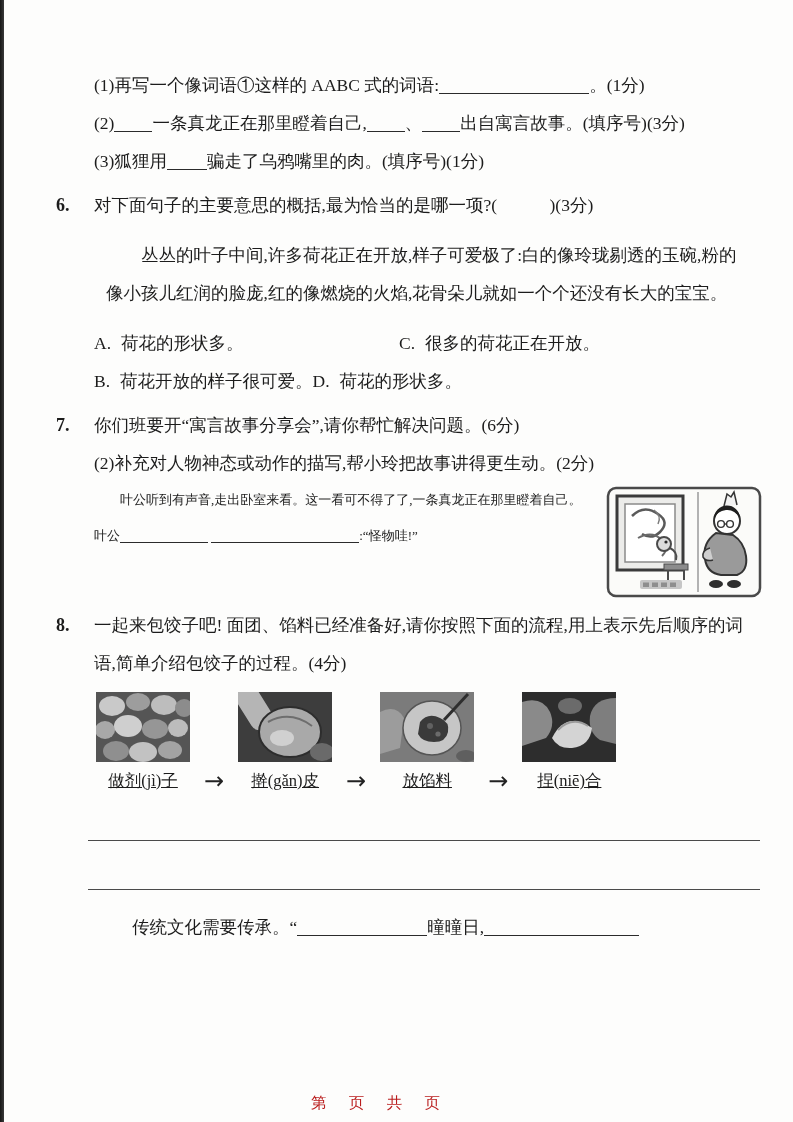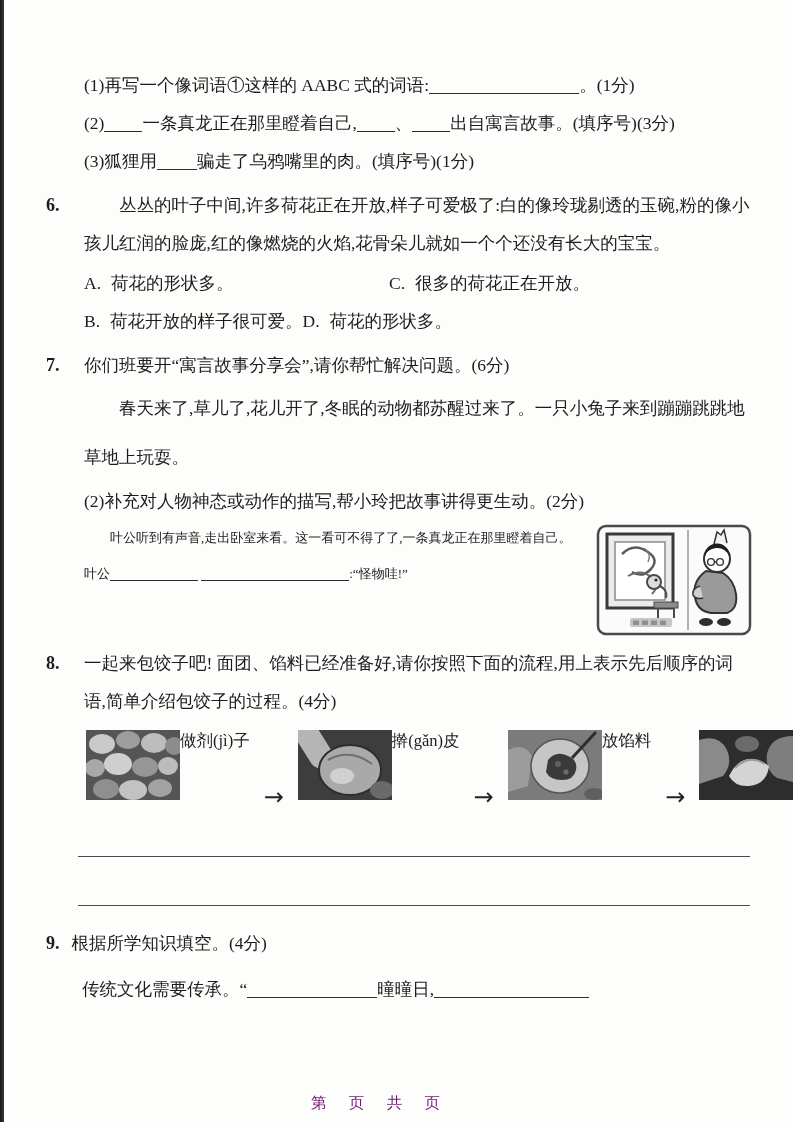--- a/index.html
+++ b/index.html
@@ -9,74 +9,74 @@
     font-family:"Liberation Serif","DejaVu Serif",serif;
     color:#1c1c1c;
     position:relative;
     overflow:hidden;
   }
   .scan-edge{
     position:absolute;left:0;top:0;width:4px;height:1122px;
     background:linear-gradient(to right,#161616,#3a3a3a);
   }
   .content{
-    position:absolute;left:46px;top:66px;width:706px;
+    position:absolute;left:56px;top:66px;width:706px;
   }
   .line{margin:0;font-size:17.5px;line-height:38px;}
   .sub{margin-left:38px;}
   .blank{
     display:inline-block;
     border-bottom:1.6px solid #2b2b2b;
     height:17px;
     vertical-align:baseline;
     transform:translateY(3px);
   }
   .b150{width:150px;} .b38{width:38px;} .b40{width:40px;}
   .b88{width:88px;} .b148{width:148px;}
   .b130{width:130px;} .b155{width:155px;}
 
   .qitem{display:flex;margin-top:6px;}
   .qnum{width:38px;font-weight:bold;font-size:18px;line-height:38px;flex:none;}
   .qbody{flex:1;font-size:17.5px;line-height:38px;}
-  .passage{margin:0;text-indent:2em;}
+  .passage{margin:12px;text-indent:2em;}
   .options{display:flex;flex-wrap:wrap;margin-top:2px;}
   .option{font-size:17.5px;line-height:38px;}
   .opt-a,.opt-c{width:305px;}
   .opt-label{margin-right:10px;}
 
   .story1{margin:0;text-indent:2em;font-size:17.5px;line-height:49px;}
   .sub2wrap{position:relative;}
   .illustration{
     float:right;width:156px;height:112px;margin:4px 0 2px 12px;
   }
   .story2{margin:0;text-indent:2em;font-size:13px;line-height:36px;}
 
   .flow{
     display:flex;align-items:flex-end;
     margin:10px 0 0 40px;
   }
-  .step{display:flex;flex-direction:row;}
+  .step{display:flex;flex-direction:column;align-items:center;text-decoration:underline;}
   .step svg{display:block;margin-bottom:8px;}
   .step-label{font-size:16.5px;line-height:22px;white-space:nowrap;}
   .flow-arrow{
     font-size:24px;line-height:22px;margin:0 14px 0 14px;
     font-family:"DejaVu Sans",sans-serif;color:#222;
     align-self:flex-end;
   }
   .rules{margin-left:32px;width:672px;}
   .rule{border-bottom:1.7px solid #4a4a4a;height:48px;}
 
   .q9block{margin-top:14px;font-size:17.5px;line-height:46px;}
   .q9-head .qnum9{font-weight:bold;font-size:18px;margin-right:12px;}
-  .q9-l2{margin-left:36px;}
+  .q9-l2{margin-left:76px;}
   .q9-l3{margin-left:0;}
 
   .page-footer{
     position:absolute;left:0;bottom:8px;width:760px;
-    text-align:center;font-size:15.5px;color:#701a75;
+    text-align:center;font-size:15.5px;color:#b91c1c;
     letter-spacing:9px;
     font-family:"Liberation Sans","DejaVu Sans",sans-serif;
     margin-top:41px;
   }
 </style>
 </head>
 <body>
 
 <div class="scan-edge"></div>
 
@@ -84,35 +84,35 @@
 
   <section class="sub">
     <p class="line"><span>(1)再写一个像词语①这样的 AABC 式的词语:</span><span class="blank b150"></span><span>。(1分)</span></p>
     <p class="line"><span>(2)</span><span class="blank b38"></span><span>一条真龙正在那里瞪着自己,</span><span class="blank b38"></span><span>、</span><span class="blank b38"></span><span>出自寓言故事。(填序号)(3分)</span></p>
     <p class="line"><span>(3)狐狸用</span><span class="blank b40"></span><span>骗走了乌鸦嘴里的肉。(填序号)(1分)</span></p>
   </section>
 
   <section class="qitem">
     <span class="qnum">6.</span>
     <div class="qbody">
+      <p class="line">对下面句子的主要意思的概括,最为恰当的是哪一项?(　　　)(3分)</p>
       <p class="passage">丛丛的叶子中间,许多荷花正在开放,样子可爱极了:白的像玲珑剔透的玉碗,粉的像小孩儿红润的脸庞,红的像燃烧的火焰,花骨朵儿就如一个个还没有长大的宝宝。</p>
       <div class="options">
         <div class="option opt-a"><span class="opt-label">A.</span><span>荷花的形状多。</span></div>
         <div class="option opt-c"><span class="opt-label">C.</span><span>很多的荷花正在开放。</span></div>
         <div class="option"><span class="opt-label">B.</span><span>荷花开放的样子很可爱。</span></div>
         <div class="option"><span class="opt-label">D.</span><span>荷花的形状多。</span></div>
       </div>
     </div>
   </section>
 
   <section class="qitem">
     <span class="qnum">7.</span>
     <div class="qbody">
       <p class="line">你们班要开“寓言故事分享会”,请你帮忙解决问题。(6分)</p>
-      <p class="story1">春天来了,草儿了,花儿开了,冬眠的动物都苏醒过来了。一只小兔子来到蹦蹦跳跳地草地上玩耍。</p>
       <p class="line">(2)补充对人物神态或动作的描写,帮小玲把故事讲得更生动。(2分)</p>
 
       <div class="sub2wrap">
 
         <svg class="illustration" viewBox="0 0 156 112" aria-hidden="true">
           <rect x="2" y="2" width="152" height="108" rx="8" fill="#fbfbf9" stroke="#4a4a4a" stroke-width="2.5"></rect>
 
           <rect x="11" y="10" width="66" height="74" fill="#ececea" stroke="#3a3a3a" stroke-width="3"></rect>
           <rect x="19" y="18" width="50" height="58" fill="#ffffff" stroke="#8a8a8a" stroke-width="1.5"></rect>
 
@@ -216,20 +216,19 @@
       <span class="step-label">捏(niē)合</span>
     </div>
   </div>
 
   <div class="rules">
     <div class="rule"></div>
     <div class="rule"></div>
   </div>
 
   <div class="q9block">
-    <div class="q9-head"><span class="qnum9">9.</span><span>根据所学知识填空。(4分)</span></div>
     <div class="q9-l2"><span>传统文化需要传承。“</span><span class="blank b130"></span><span>曈曈日,</span><span class="blank b155"></span></div>
     <div class="q9-l3"></div>
   </div>
 
 </main>
 
 <footer class="page-footer">第 页 共 页</footer>
 
 </body></html>

